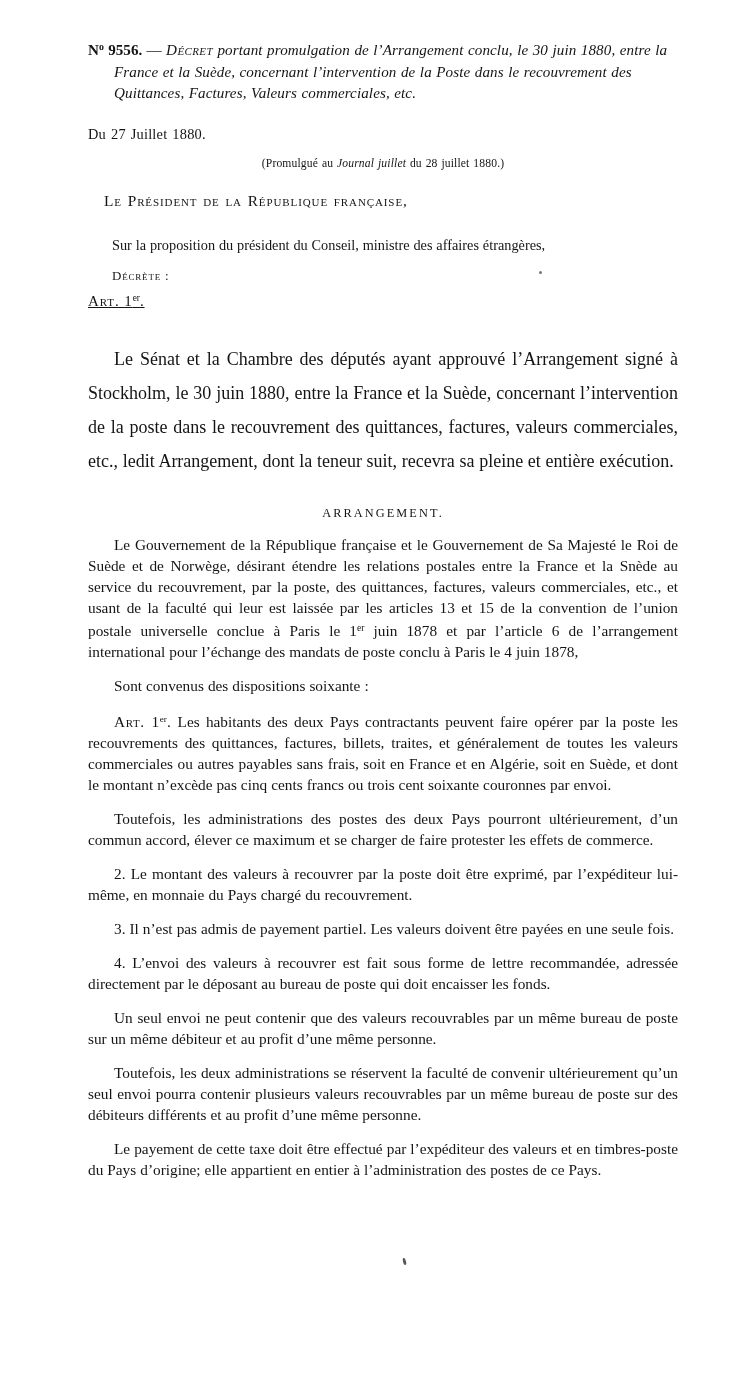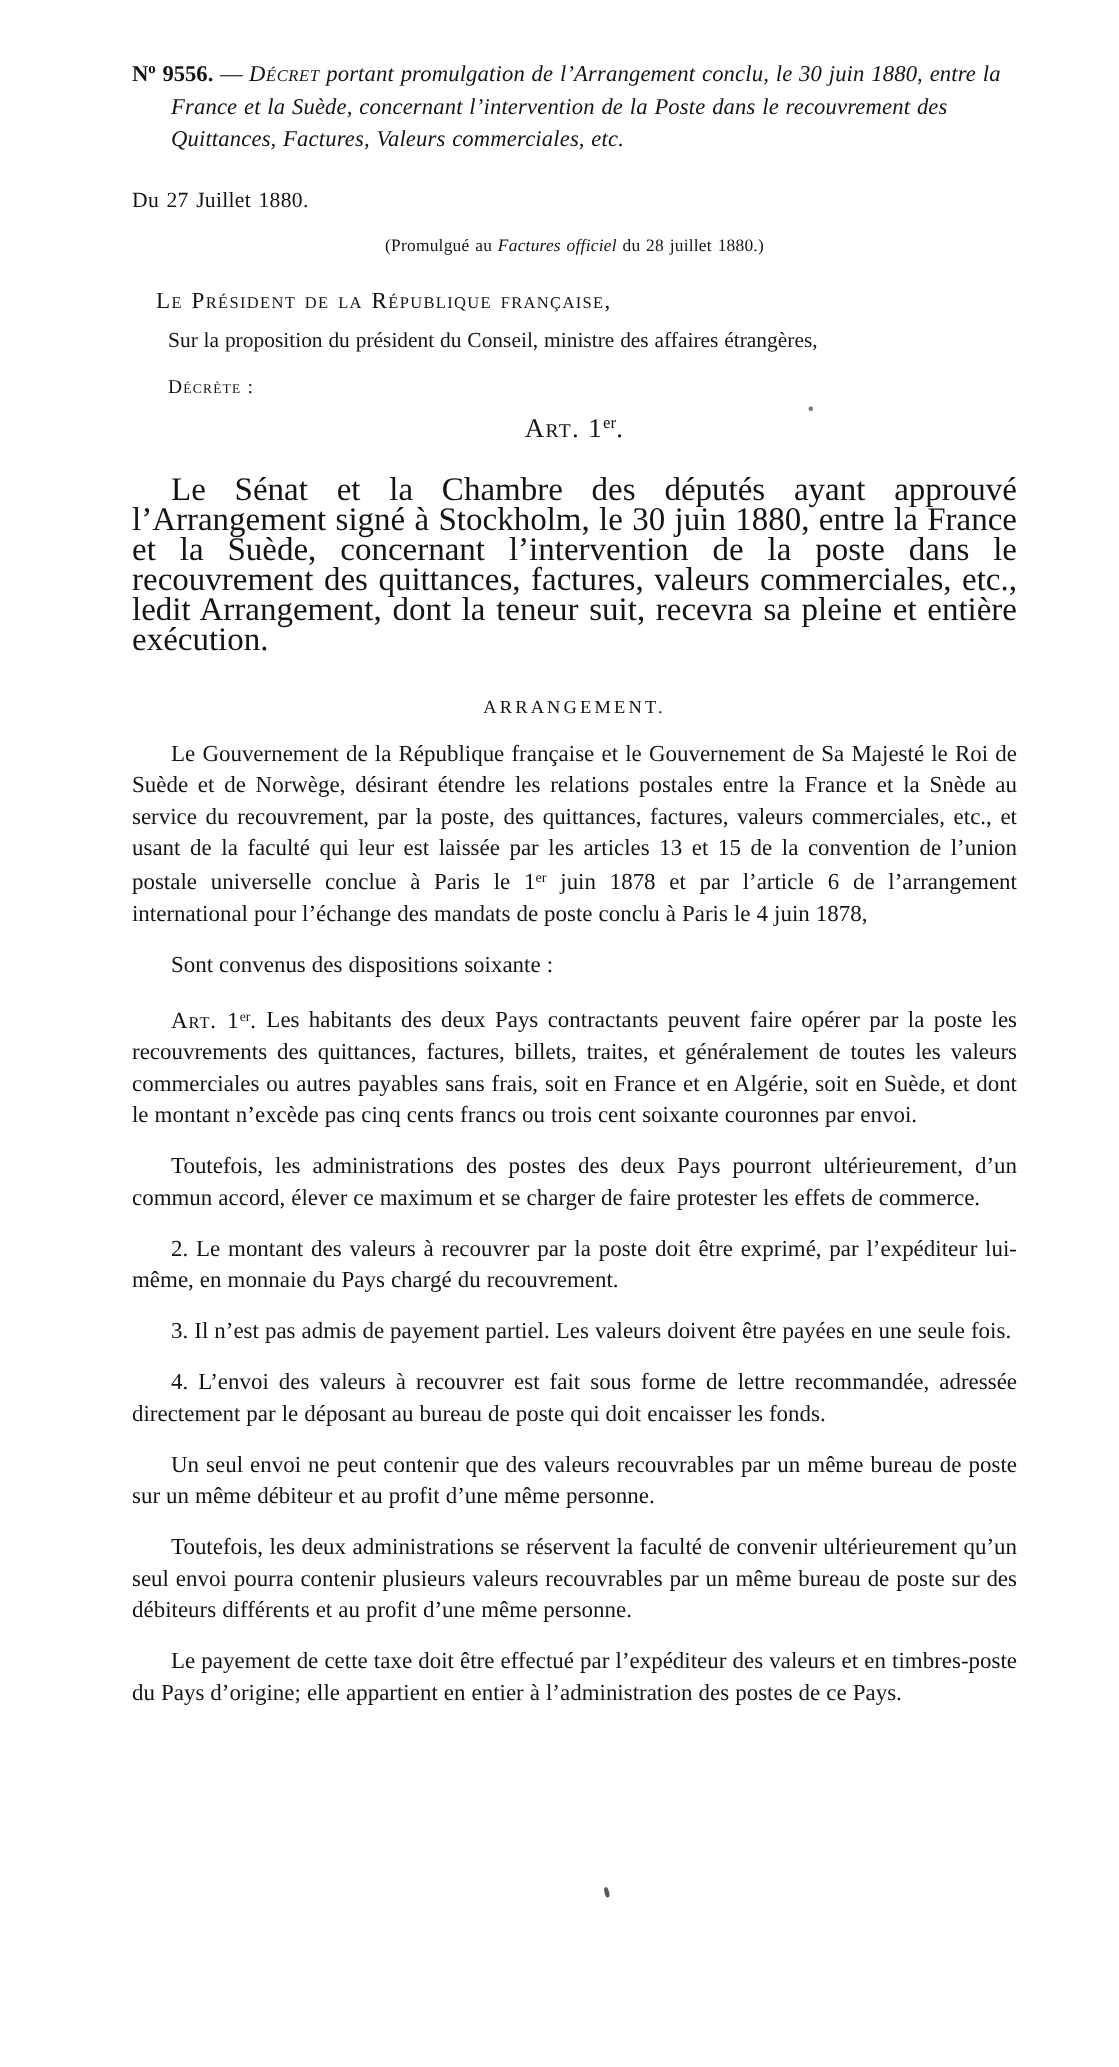--- a/index.html
+++ b/index.html
@@ -86,53 +86,54 @@
     letter-spacing: 0.9px;
     margin: 22px 0 0 16px;
     word-spacing: 1px;
   }
 
   .para-sm {
     font-size: 14.3px;
     line-height: 19.6px;
     text-align: justify;
     text-indent: 24px;
-    margin: 8px 0 0 0;
+    margin: 26px 0 0 0;
     word-spacing: 0.3px;
   }
 
   .decrete {
     font-variant: small-caps;
     font-size: 13px;
     letter-spacing: 0.8px;
     margin: 13px 0 0 24px;
   }
 
   
   .art-head {
-    text-align: center;
-    font-variant: small-caps;
-    font-size: 18px;
+    text-align: left;
+    font-variant: small-caps;
+    font-size: 15px;
     letter-spacing: 0.9px;
     margin: 9px 0 0 0;
+    text-decoration: underline;
   }
   .art-head sup {
     font-variant: normal;
     font-size: 0.62em;
     vertical-align: 0.5em;
     letter-spacing: 0;
   }
 
   
   .para-lg {
-    font-size: 22px;
-    line-height: 20px;
+    font-size: 18px;
+    line-height: 34px;
     text-align: justify;
     text-indent: 26px;
-    margin: 20px 0 0 0;
+    margin: 32px 0 0 0;
     word-spacing: 0.2px;
   }
 
   
   .arr-head {
     text-align: center;
     font-size: 12.3px;
     letter-spacing: 2.1px;
     margin: 28px 0 0 0;
     font-weight: 500;
@@ -188,21 +189,21 @@
 </head>
 <body>
 
 <div class="page">
   <div class="col">
 
     <p class="doc-title"><span class="num"><span>N</span><sup>o</sup><span> 9556.</span></span><span class="dash"> — </span><span class="sc">Décret</span><span> portant promulgation de l’Arrangement conclu, le 30 juin 1880, entre la France et la Suède, concernant l’intervention de la Poste dans le recouvrement des Quittances, Factures, Valeurs commerciales, etc.</span></p>
 
     <p class="date-line">Du 27 Juillet 1880.</p>
 
-    <p class="promulgation"><span>(Promulgué au </span><span class="ital">Factures officiel</span><span> du 28 juillet 1880.)</span></p>
+    <p class="promulgation"><span>(Promulgué au </span><span class="ital">Journal juillet</span><span> du 28 juillet 1880.)</span></p>
 
     <p class="president">Le Président de la République française,</p>
 
     <p class="para-sm">Sur la proposition du président du Conseil, ministre des affaires étrangères,</p>
 
     <p class="decrete">Décrète :</p>
 
     <p class="art-head"><span>Art. 1</span><sup>er</sup><span>.</span></p>
 
     <p class="para-lg">Le Sénat et la Chambre des députés ayant approuvé l’Arrangement signé à Stockholm, le 30 juin 1880, entre la France et la Suède, concernant l’intervention de la poste dans le recouvrement des quittances, factures, valeurs commerciales, etc., ledit Arrangement, dont la teneur suit, recevra sa pleine et entière exécution.</p>

